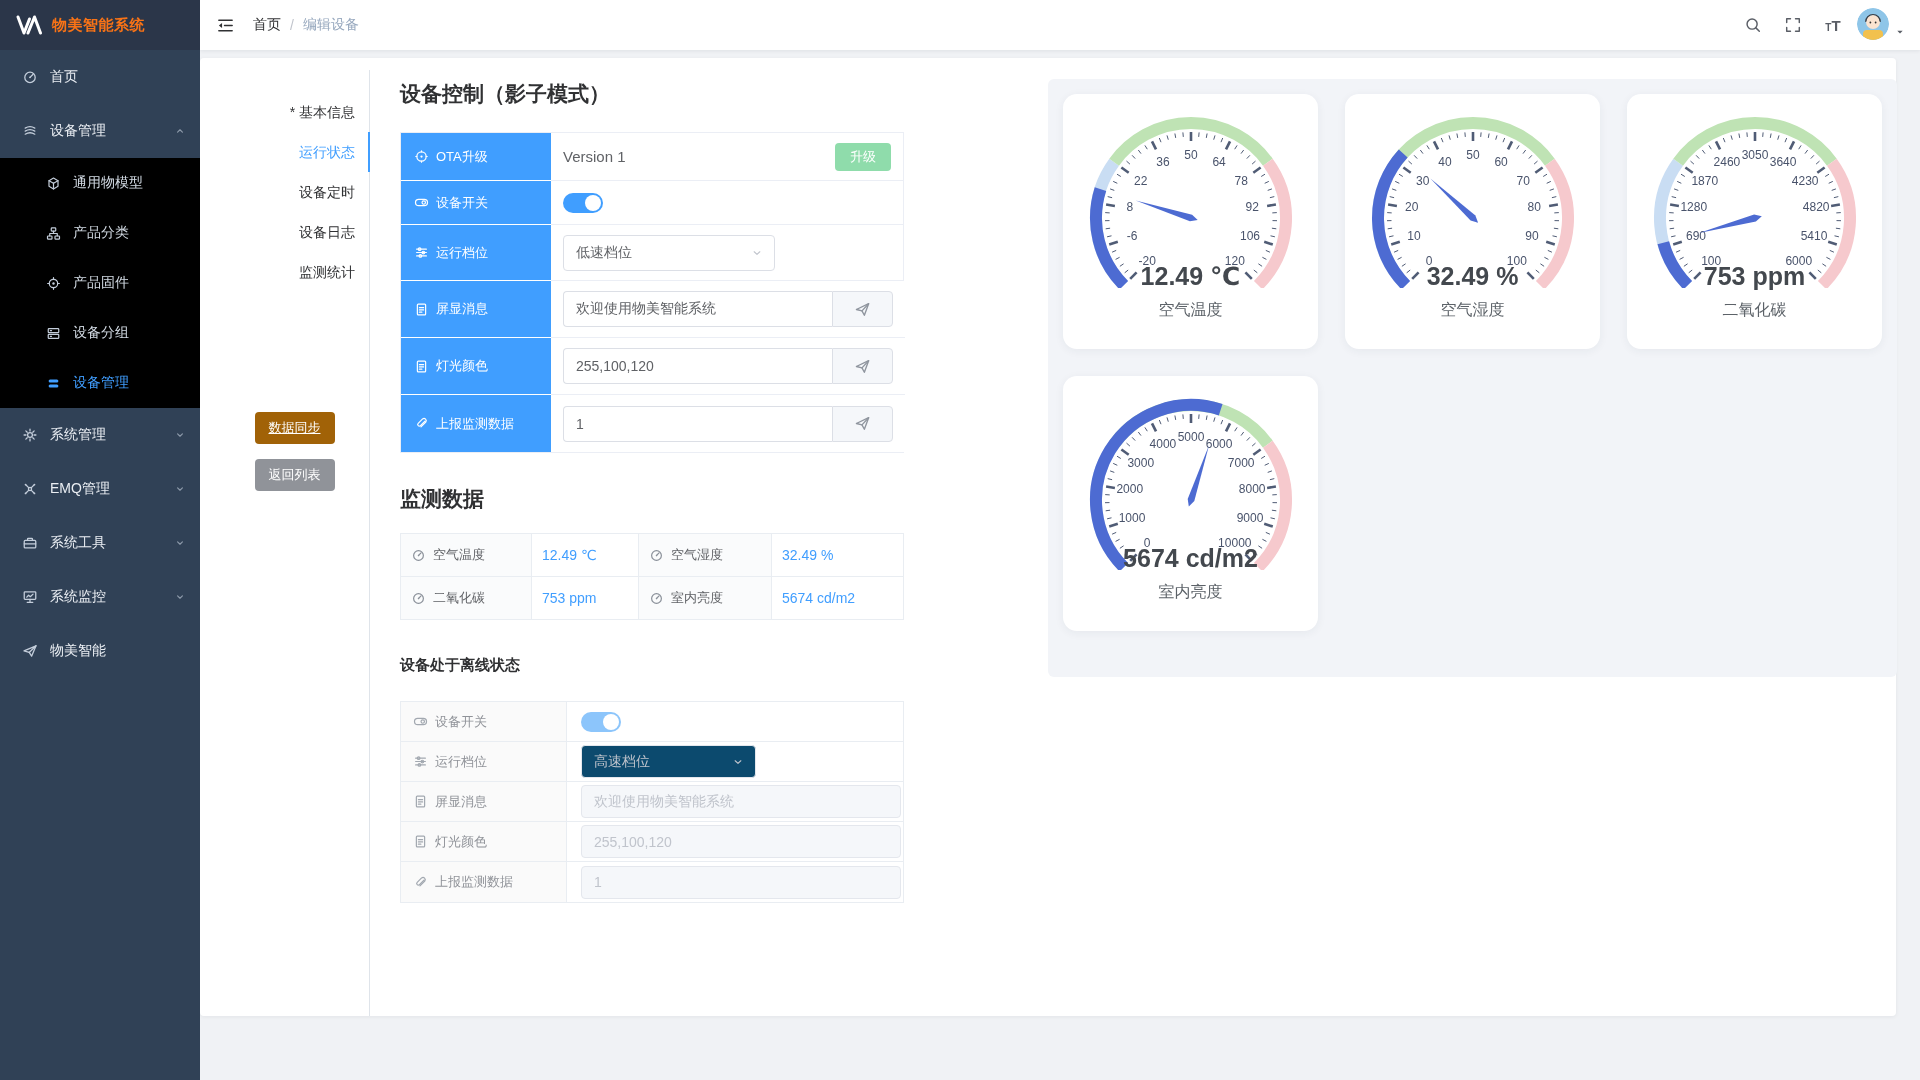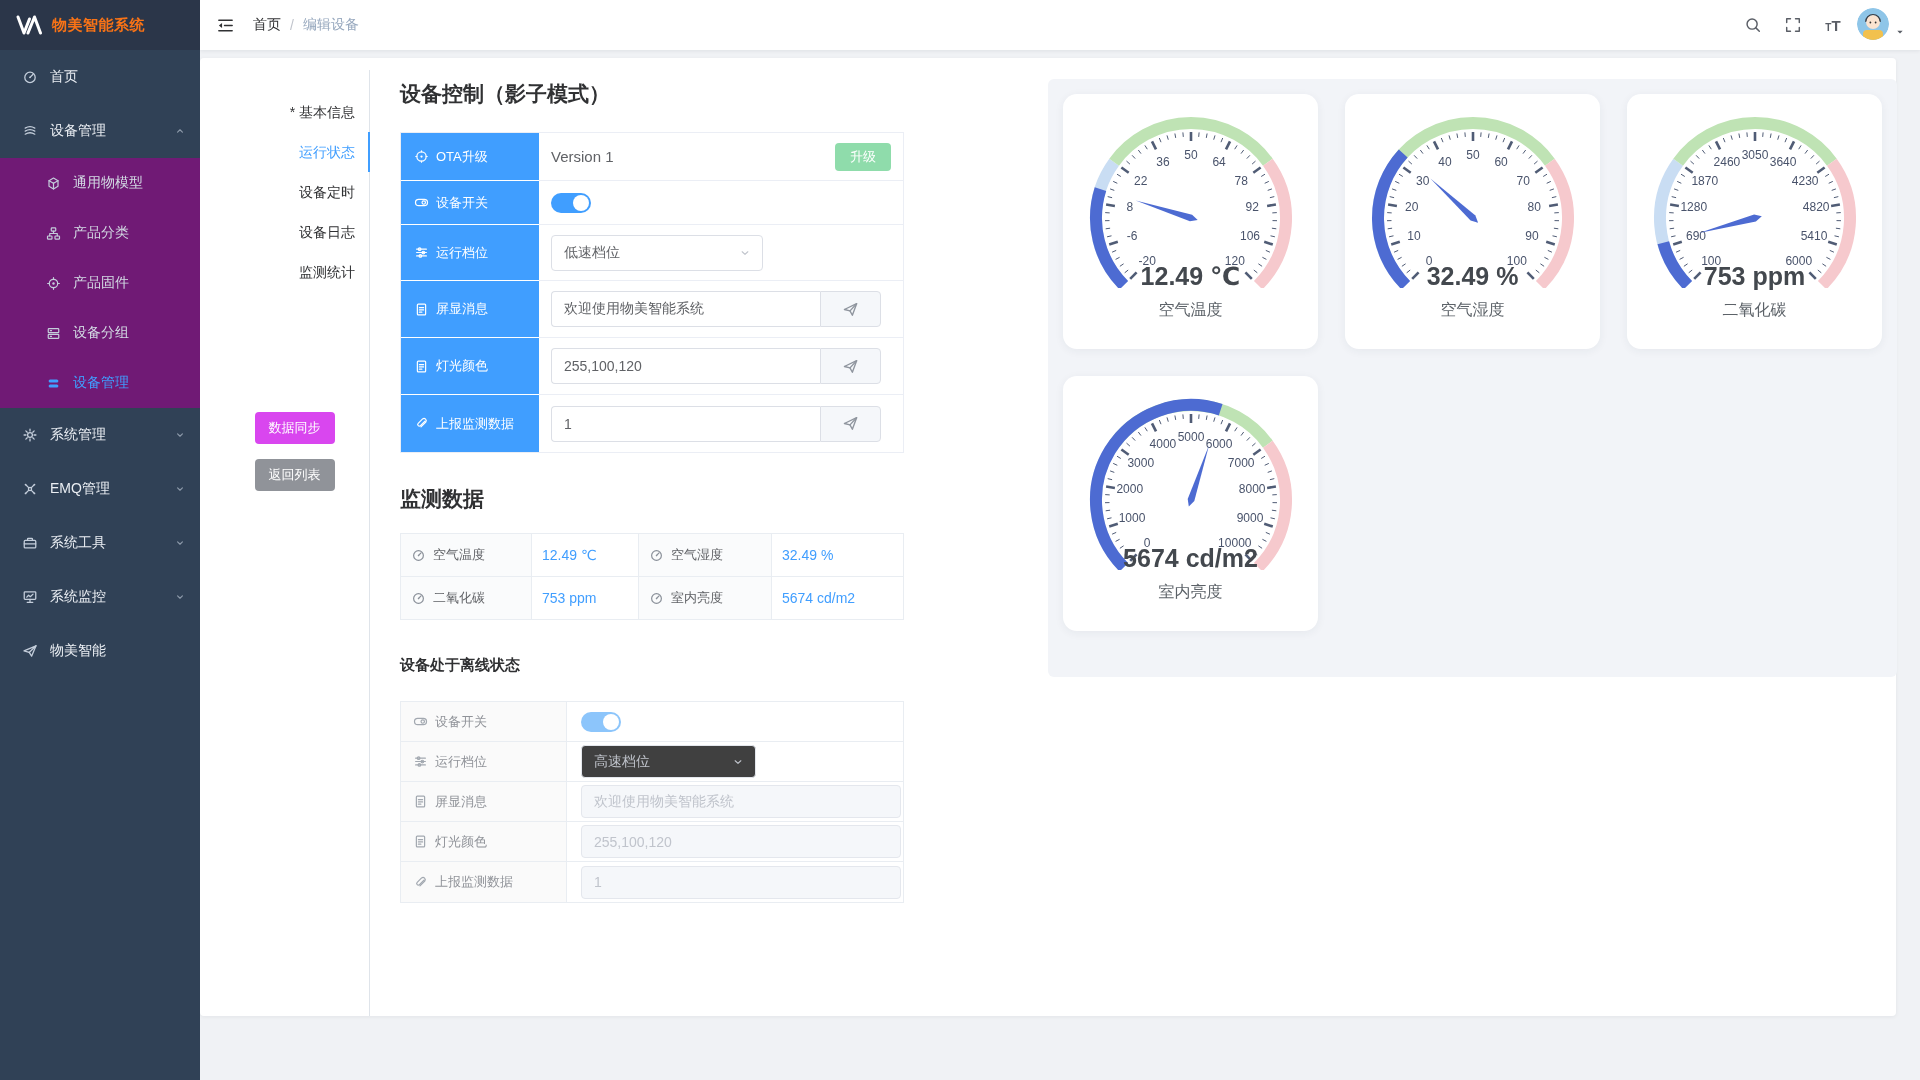--- a/index.html
+++ b/index.html
@@ -7,21 +7,21 @@
     font-family:"Liberation Sans","DejaVu Sans",sans-serif; background:#f0f2f5; }
 
   
   .sidebar { position:fixed; left:0; top:0; width:200px; height:1080px; background:#304156; z-index:10; }
   .logo { height:50px; display:flex; align-items:center; gap:10px; padding-left:16px; background:#2b3649; }
   .logo-title { color:#f97316; font-size:15px; font-weight:bold; letter-spacing:0.5px; }
   .menu-item { height:54px; display:flex; align-items:center; padding:0 14px 0 22px;
     color:#eaeef3; font-size:14px; cursor:pointer; }
   .menu-item .mi-icon { margin-right:12px; color:#c4cedb; display:flex; }
   .menu-item .chev { margin-left:auto; color:#8c99a9; display:flex; }
-  .submenu { background:#701a75; }
+  .submenu { background:#000000;text-decoration:underline; }
   .submenu .menu-item { height:50px; padding-left:46px; color:#d3dbe4; }
   .submenu .menu-item.active, .submenu .menu-item.active .mi-icon { color:#409eff; }
 
   
   .header { position:fixed; left:200px; top:0; width:1720px; height:50px; background:#fff;
     display:flex; align-items:center; padding:0 14px 0 16px; box-shadow:0 1px 4px rgba(0,21,41,.08); z-index:9; }
   .hamburger { color:#303133; display:flex; margin-right:18px; cursor:pointer; }
   .breadcrumb { font-size:14px; display:flex; align-items:center; }
   .bc-home { color:#303133; cursor:pointer; }
   .bc-sep { color:#c0c4cc; margin:0 9px; }
@@ -43,48 +43,48 @@
 
   
   .tabs-col { width:150px; border-right:1px solid #dfe4ea; padding-top:22px; flex-shrink:0; }
   .tab { height:40px; line-height:40px; text-align:right; padding-right:14px; font-size:14px;
     color:#303133; cursor:pointer; position:relative; white-space:nowrap; }
   .tab.active { color:#409eff; }
   .tab.active::after { content:''; position:absolute; right:-1px; top:0; width:2px; height:40px; background:#409eff; }
   .tab-btns { margin-top:120px; display:flex; flex-direction:column; align-items:center; gap:15px; }
   .btn { border:none; border-radius:4px; color:#fff; font-size:13px; width:80px; height:32px;
     cursor:pointer; font-family:inherit; }
-  .btn-sync { background:#d946ef; }
+  .btn-sync { background:#a16207;text-decoration:underline; }
   .btn-back { background:#909399; }
 
   
   .form-col { width:504px; margin-left:30px; padding-top:10px; flex-shrink:0; }
   .section-title { font-size:21px; font-weight:bold; color:#303133; }
   .title-offline { font-size:15px; margin-top:36px; }
   .ctl-table { margin-top:24px; border:1px solid #ebeef5; }
   .ctl-row { display:flex; }
-  .ctl-label { width:138px; background:#409eff; color:#fff; font-size:13px; display:flex;
+  .ctl-label { width:150px; background:#409eff; color:#fff; font-size:13px; display:flex;
     align-items:center; gap:7px; padding-left:13px; border-bottom:1px solid #fff; flex-shrink:0; }
   .ctl-row:last-child .ctl-label { border-bottom:none; }
   .ctl-value { flex:1; background:#fff; border-bottom:1px solid #ebeef5; display:flex;
     align-items:center; padding:0 12px; }
   .ctl-row:last-child .ctl-value { border-bottom:none; }
   .ver-text { font-size:15px; color:#606266; }
   .flex1 { flex:1; }
   .btn-upgrade { width:56px; height:28px; background:#8fdcab; border:none; border-radius:4px;
     color:#fff; font-size:13px; cursor:pointer; font-family:inherit; }
   .switch { width:40px; height:20px; border-radius:10px; background:#409eff; position:relative; cursor:pointer; }
   .switch::after { content:''; position:absolute; top:2px; right:2px; width:16px; height:16px;
     border-radius:50%; background:#fff; }
   .switch.dis { background:#8cc5fb; }
   .sel { width:212px; height:36px; border:1px solid #dcdfe6; border-radius:4px; background:#fff;
     display:flex; align-items:center; justify-content:space-between; padding:0 10px 0 12px;
     font-size:14px; color:#606266; cursor:pointer; }
   .sel .chev { color:#c0c4cc; display:flex; }
-  .sel.dis { width:175px; height:33px; background:#404040; border-color:#e4e7ed; color:#c0c4cc; cursor:not-allowed; }
+  .sel.dis { width:175px; height:33px; background:#0c4a6e; border-color:#e4e7ed; color:#c0c4cc; cursor:not-allowed; }
   .igroup { display:flex; width:330px; height:36px; }
   .igroup input { flex:1; min-width:0; border:1px solid #dcdfe6; border-right:none;
     border-radius:4px 0 0 4px; padding:0 12px; font-size:14px; color:#606266; outline:none; font-family:inherit; }
   .append { width:61px; background:#f5f7fa; border:1px solid #dcdfe6; border-radius:0 4px 4px 0;
     display:flex; align-items:center; justify-content:center; color:#8f959e; cursor:pointer; }
   input.dis-input { width:320px; height:33px; background:#f5f7fa; border:1px solid #e4e7ed;
     border-radius:4px; color:#c0c4cc; font-size:14px; padding:0 12px; font-family:inherit; }
 
   .mon-table { margin-top:20px; display:grid; grid-template-columns:131px 107px 133px 132px;
     border-left:1px solid #e9edf2; border-top:1px solid #e9edf2; }

